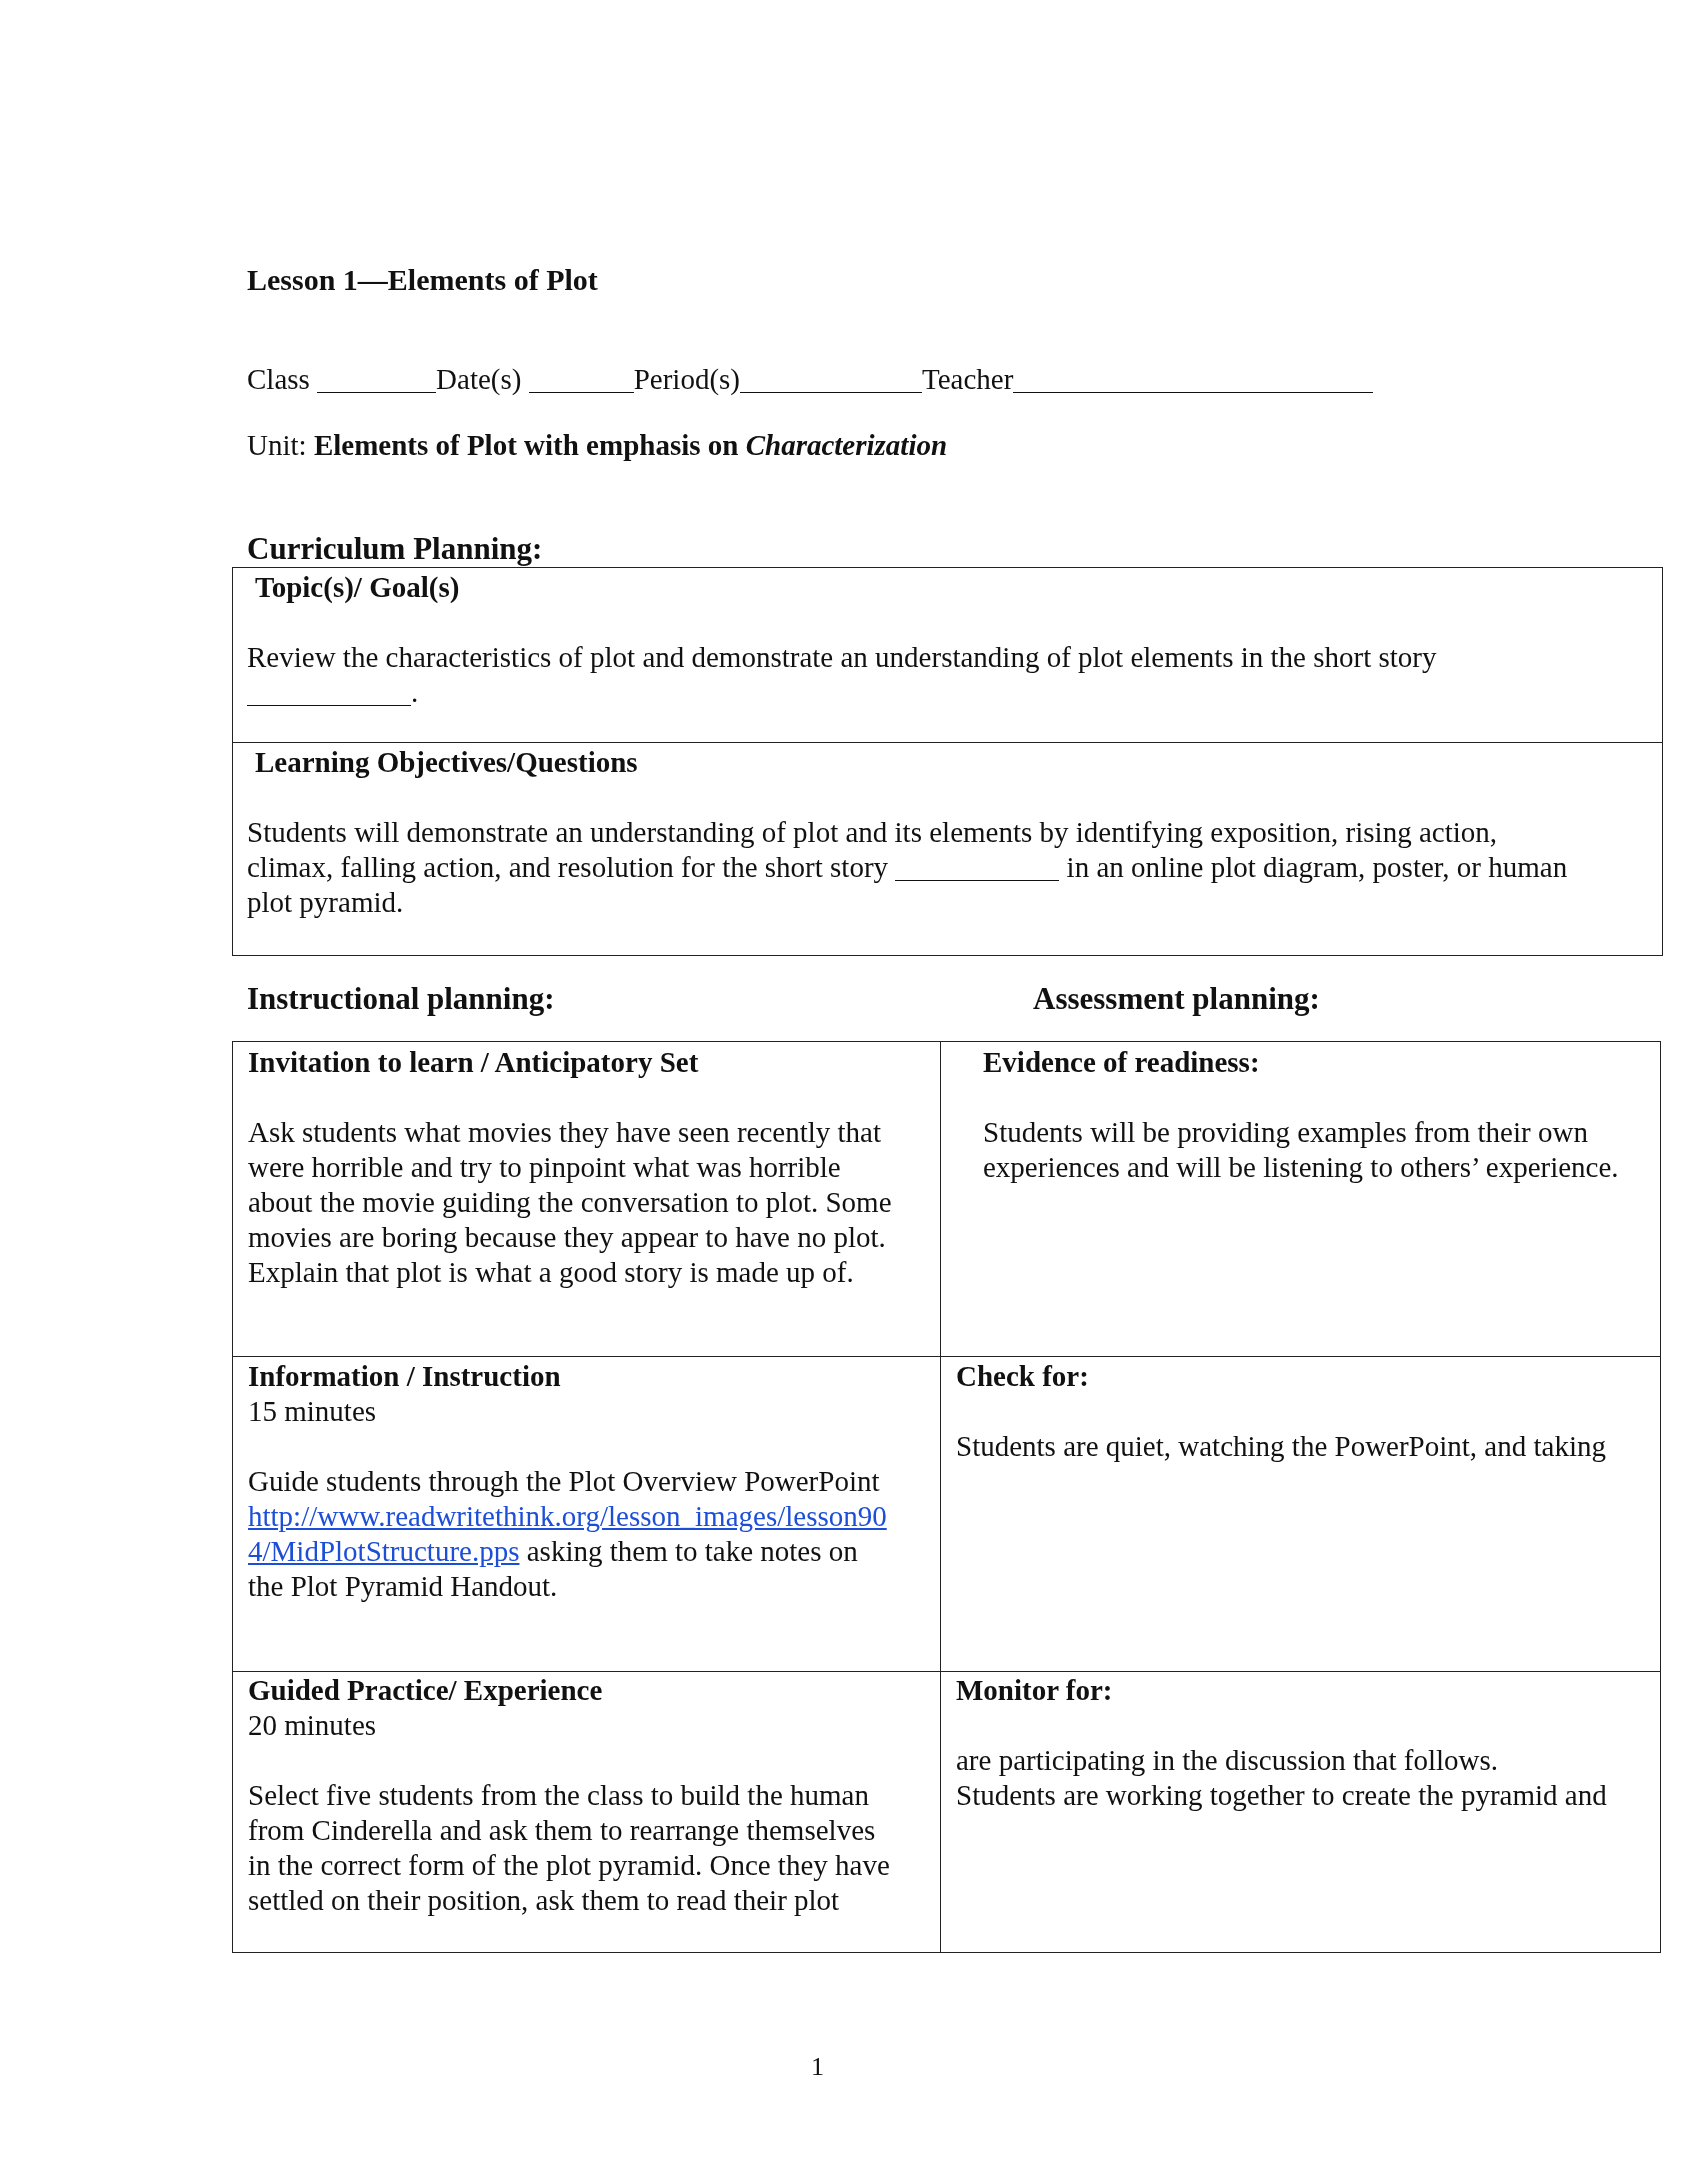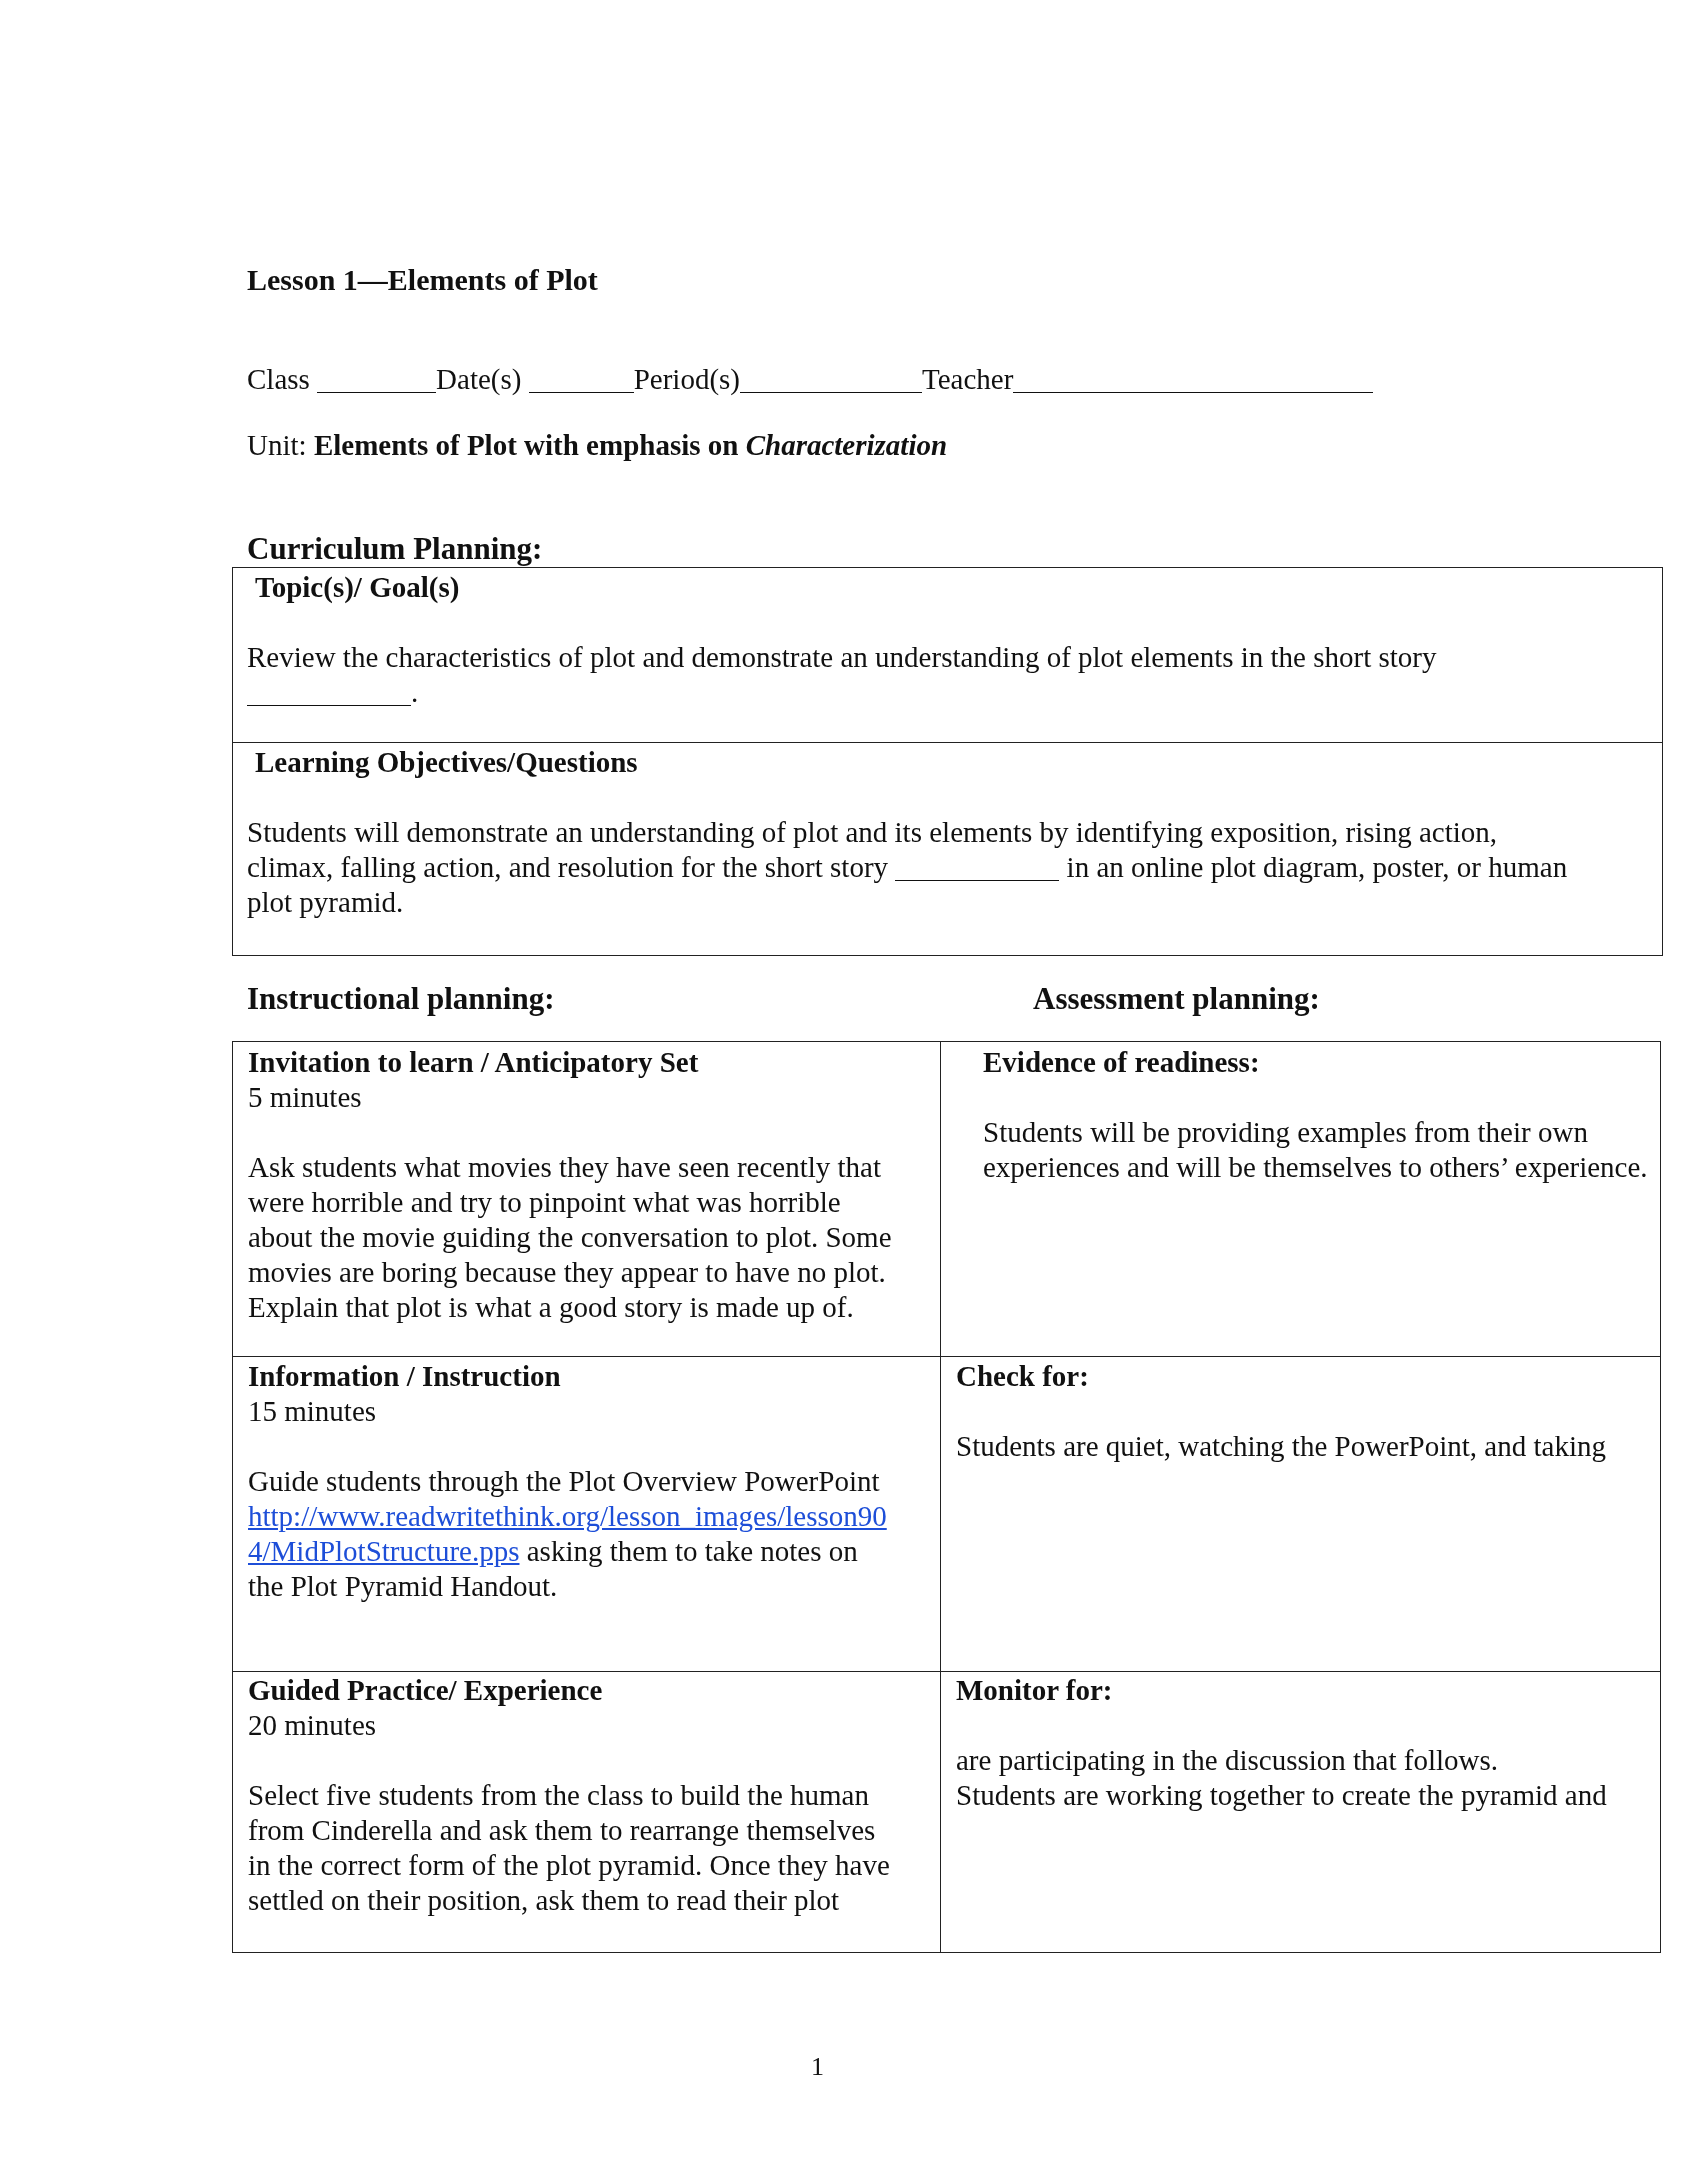--- a/index.html
+++ b/index.html
@@ -57,34 +57,33 @@
 <div class="abs section-h" style="left:247px; top:981px;">Instructional planning:</div>
 <div class="abs section-h" style="left:1033px; top:981px;">Assessment planning:</div>
 
 <div class="abs box" style="left:232px; top:1041px; width:1429px; height:912px;"></div>
 <div class="vline" style="left:940px; top:1041px; height:912px;"></div>
 <div class="hline" style="left:232px; top:1356px; width:1429px;"></div>
 <div class="hline" style="left:232px; top:1671px; width:1429px;"></div>
 
 <div class="abs" style="left:248px; top:1045px; width:681px;">
   <div class="t b">Invitation to learn / Anticipatory Set</div>
-  <div class="t">5 minutes</div>
   <div class="t" style="height:35px;"></div>
   <div class="t">Ask students what movies they have seen recently that</div>
   <div class="t">were horrible and try to pinpoint what was horrible</div>
   <div class="t">about the movie guiding the conversation to plot. Some</div>
   <div class="t">movies are boring because they appear to have no plot.</div>
   <div class="t">Explain that plot is what a good story is made up of.</div>
 </div>
 
 <div class="abs" style="left:956px; top:1045px; width:699px;margin-left:27px;">
   <div class="t b">Evidence of readiness:</div>
   <div class="t" style="height:35px;"></div>
   <div class="t">Students will be providing examples from their own</div>
-  <div class="t">experiences and will be themselves to others’ experience.</div>
+  <div class="t">experiences and will be listening to others’ experience.</div>
 </div>
 
 <div class="abs" style="left:248px; top:1359px; width:681px;">
   <div class="t b">Information / Instruction</div>
   <div class="t">15 minutes</div>
   <div class="t" style="height:35px;"></div>
   <div class="t">Guide students through the Plot Overview PowerPoint</div>
   <div class="t">
     <a class="link" href="#">http://www.readwritethink.org/lesson_images/lesson90</a>
   </div>

